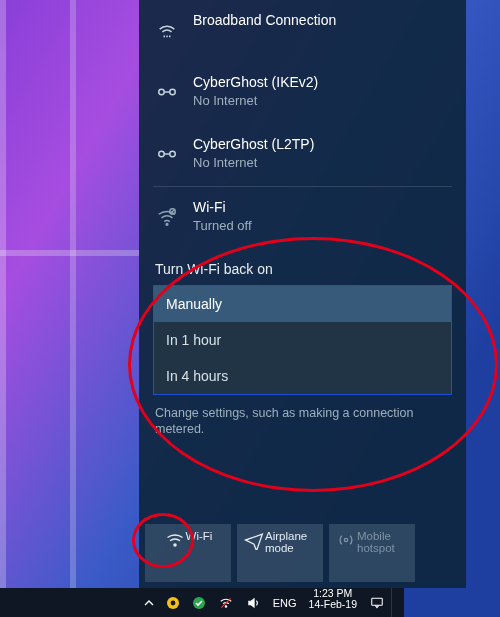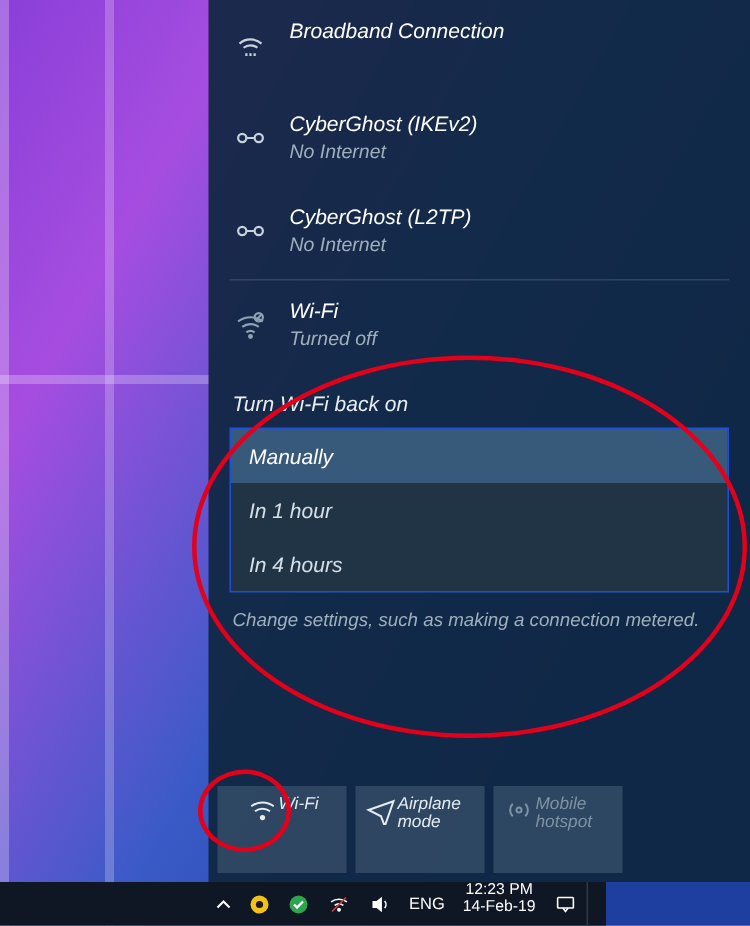--- a/index.html
+++ b/index.html
@@ -8,22 +8,22 @@
     position:absolute; inset:0;
     background:linear-gradient(120deg,#8a3fd8 0%,#a64de0 20%,#3a5bc7 50%,#1e3fa0 80%);
   }
   .windowframe { position:absolute; inset:0; pointer-events:none; }
   .windowframe::before,.windowframe::after{ content:""; position:absolute; background:rgba(255,255,255,0.25); }
   .windowframe::before{ left:0; top:0; width:6px; height:100%; }
   .windowframe::after{ left:0; top:250px; width:140px; height:6px; }
   .vbar { position:absolute; left:70px; top:0; width:6px; height:100%; background:rgba(255,255,255,0.22); }
 
   .flyout {
-    position:absolute; left:139px; top:0; width:361px; height:588px;
-    background:rgba(15,38,63,0.92); color:#d6dde4;font-style:italic;
+    position:absolute; left:139px; top:0; width:327px; height:588px;
+    background:rgba(15,38,63,0.92); color:#d6dde4;
   }
   .row { display:flex; align-items:flex-start; padding:12px 16px 14px 16px; gap:14px; }
   .icon { width:24px; height:36px; flex:0 0 24px; display:flex; align-items:center; justify-content:center; color:#c8d3dc; }
   .titles { display:flex; flex-direction:column; line-height:1.2; }
   .title { color:#fff; font-size:14px; font-weight:400; }
   .sub   { color:#9fb0bc; font-size:13px; margin-top:2px; }
   .sep { height:1px; background:rgba(255,255,255,0.13); margin:0 14px; }
 
   .back-on { padding:12px 4px 8px 16px; color:#e8edf1; font-size:14px; }
   .dropdown { margin:0 14px; border:1px solid #1d4ed8; background:#203446; }
@@ -201,21 +201,21 @@
     <div>
       <svg width="15" height="14" viewBox="0 0 24 24" fill="none" stroke="#fff" stroke-width="1.8">
         <path d="M4 9v6h4l5 4V5L8 9H4z" fill="#fff"></path>
           <path d="M17 8a6 6 0 0 1 0 8"></path>
       </svg>
     </div>
     <div>
         <span>ENG</span>
       </div>
     <div class="clock">
-      <span>12:23 PM</span>
+      <span>1:23 PM</span>
       <span>14-Feb-19</span>
     </div>
     <div>
       <svg width="16" height="14" viewBox="0 0 24 24" fill="none" stroke="#fff" stroke-width="1.8">
         <rect x="3" y="4" width="18" height="12" rx="1"></rect>
           <path d="M9 16l3 4 3-4"></path>
       </svg>
     </div>
     <div class="showdesk"></div>
   </div>

